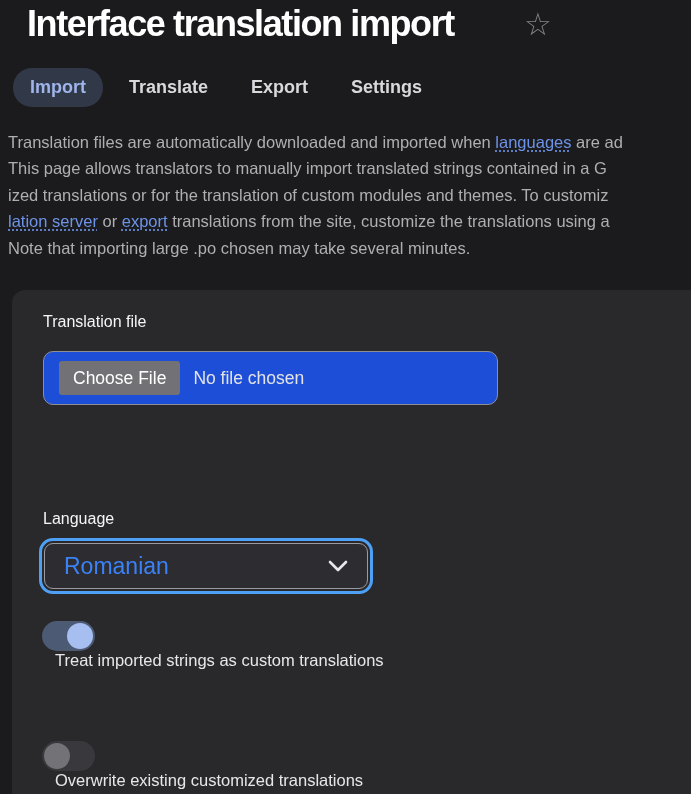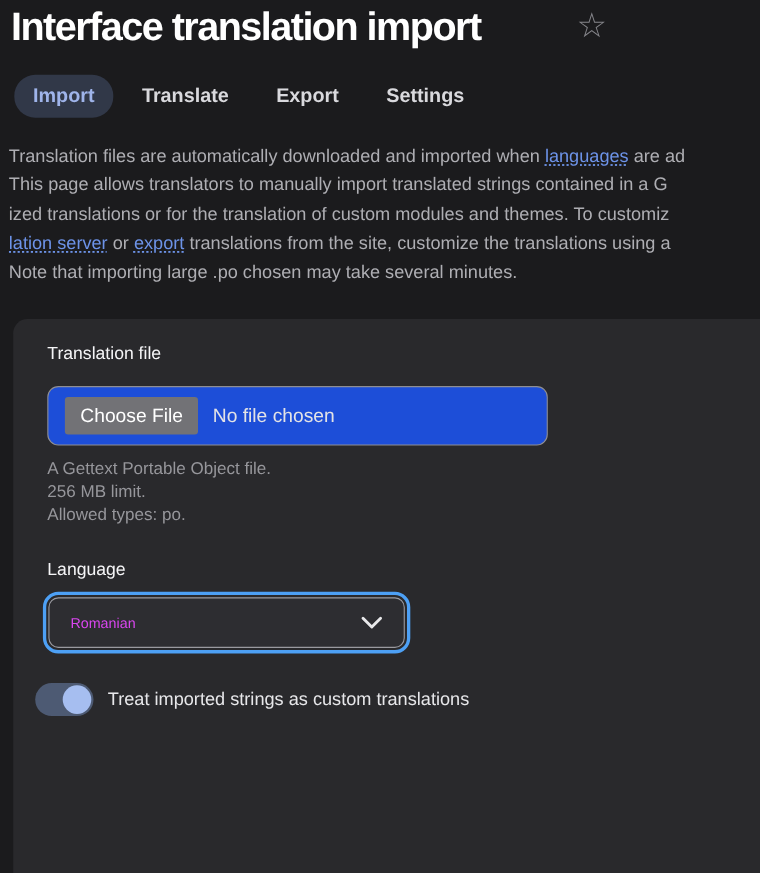--- a/index.html
+++ b/index.html
@@ -8,21 +8,21 @@
     position: relative;
     background: #1b1b1d;
     overflow: hidden;
     font-family: "Liberation Sans", sans-serif;
     -webkit-font-smoothing: antialiased;
   }
 
   
   .page-title {
     position: absolute;
-    left: 10px; top: 1px;
+    left: 27px; top: 1px;
     font-size: 36px;
     font-weight: bold;
     letter-spacing: -1.4px;
     color: #ffffff;
     white-space: nowrap;
     line-height: 46px;
   }
   .star {
     position: absolute;
     left: 524px; top: 4px;
@@ -135,39 +135,40 @@
     left: 32px; top: 253px;
     width: 324px; height: 46px;
     background: #2d2d31;
     border: 1px solid #9a9aa0;
     border-radius: 9px;
     outline: 3px solid #4da0f5;
     outline-offset: 2px;
     display: flex;
     align-items: center;
     padding-left: 19px;
-    color: #d946ef;
-    font-size: 13px;
+    color: #3b82f6;
+    font-size: 23px;
     cursor: pointer;
   }
   .select .chevron {
     position: absolute;
     right: 19px;
     display: flex;
     align-items: center;
   }
 
   
   .toggle-row {
     position: absolute;
-    left: 20px;
+    left: 30px;
     height: 30px;
     display: flex;
-    align-items: center;
-    cursor: pointer;
+    align-items: flex-start;
+    cursor: pointer;
+    flex-direction: column;
   }
   .toggle-row-0 { top: 331px; }
   .toggle-row-1 { top: 391px; }
   .toggle-row-2 { top: 451px; }
   .track {
     position: relative;
     width: 53px; height: 30px;
     border-radius: 15px;
     flex: none;
   }
@@ -211,39 +212,40 @@
 
 <section class="card">
 
   <div class="field-label label-file">Translation file</div>
 
   <div class="file-box">
     <button class="file-btn">Choose File</button>
     <span class="file-status">No file chosen</span>
   </div>
 
-  <div class="file-help">
-    <div>A Gettext Portable Object file.</div>
-    <div>256 MB limit.</div>
-    <div>Allowed types: po.</div>
-  </div>
 
   <div class="field-label label-language">Language</div>
 
   <div class="select">
     <span>Romanian</span>
     <span class="chevron">
       <svg width="20" height="12" viewBox="0 0 20 12" fill="none">
         <polyline points="2,2 10,10 18,2" stroke="#e8e8ea" stroke-width="2.6" stroke-linecap="round" stroke-linejoin="round"></polyline>
       </svg>
     </span>
   </div>
 
   <div class="toggle-row toggle-row-0 on">
     <span class="track">
         <span class="knob"></span>
       </span>
     <span class="toggle-label">Treat imported strings as custom translations</span>
   </div>
 
 
+  <div class="toggle-row toggle-row-2 off">
+    <span class="track">
+        <span class="knob"></span>
+      </span>
+    <span class="toggle-label">Overwrite existing customized translations</span>
+  </div>
 
 </section>
 
 </body></html>

